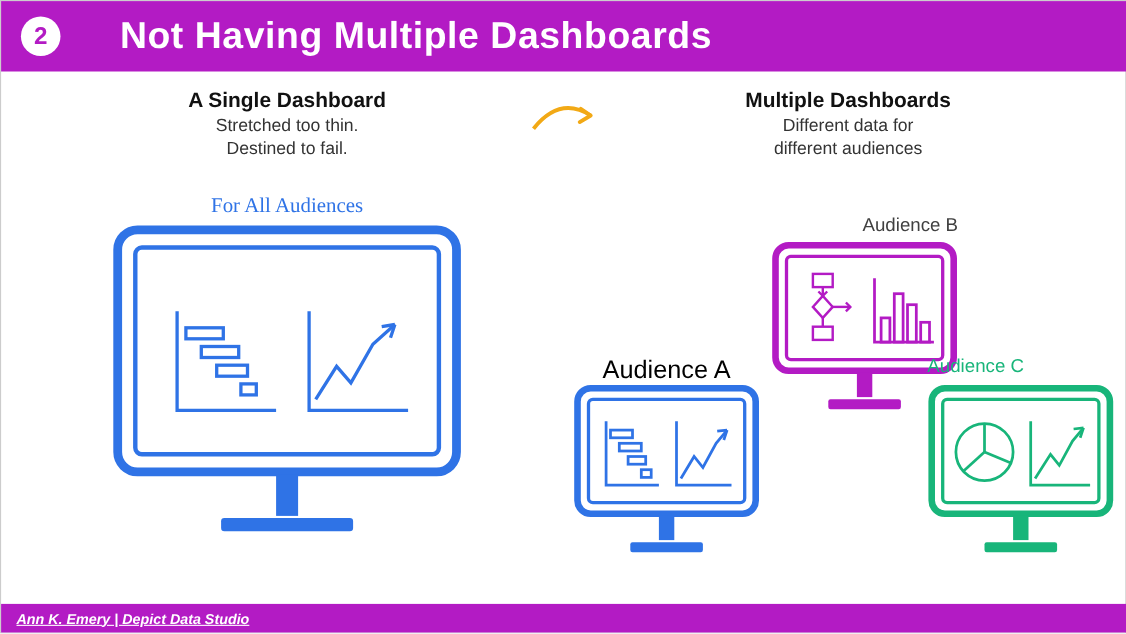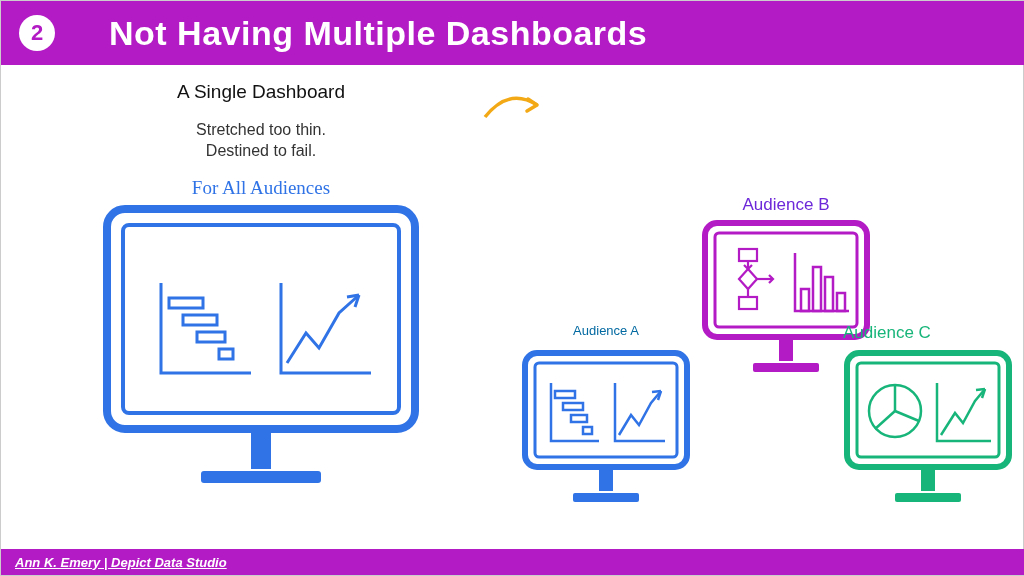--- a/index.html
+++ b/index.html
@@ -10,35 +10,35 @@
   .header { position: absolute; left: 0; top: 0; width: 1024px; height: 64px; background: #b31bc4; display: flex; align-items: center; padding-left: 18px; }
   .badge { width: 36px; height: 36px; border-radius: 50%; background: #fff; color: #b31bc4; font-weight: 900; font-size: 22px; display: flex; align-items: center; justify-content: center; margin-right: 18px; }
   .title { color: #fff; font-size: 34px; font-weight: 900; letter-spacing: 0.5px; margin-left: 36px; }
 
   
   .footer { position: absolute; left: 0; bottom: 0; width: 1024px; height: 26px; background: #b31bc4; color: #fff; font-size: 13px; font-weight: 700; font-style: italic; display: flex; align-items: center; padding-left: 14px; text-decoration: underline; }
 
   
   .col-left { position: absolute; left: 70px; top: 80px; width: 380px; text-align: center; }
   .col-right { position: absolute; left: 560px; top: 80px; width: 420px; text-align: center; }
-  .sub-head { font-size: 19px; font-weight: 400; color: #111; }
-  .sub-desc { font-size: 16px; color: #333; margin-top: 17px; line-height: 1.3; }
+  .sub-head { font-size: 19px; font-weight: 700; color: #111; }
+  .sub-desc { font-size: 16px; color: #333; margin-top: 2px; line-height: 1.3; }
 
   
   .arrow-wrap { position: absolute; left: 480px; top: 86px; }
 
   
   .big-monitor { position: absolute; left: 100px; top: 202px; }
   .big-label   { position: absolute; left: 100px; top: 176px; width: 320px; text-align: center; color: #2f73e6; font-size: 19px; font-family: Liberation Serif, serif; }
 
   .mon-a { position: absolute; left: 520px; top: 348px; }
-  .lbl-a { position: absolute; left: 520px; top: 322px; width: 170px; text-align: center; color: #0369a1; font-size: 13px; }
+  .lbl-a { position: absolute; left: 520px; top: 322px; width: 170px; text-align: center; color: #000000; font-size: 23px; }
 
   .mon-b { position: absolute; left: 700px; top: 218px; }
-  .lbl-b { position: absolute; left: 700px; top: 194px; width: 170px; text-align: center; color: #6d28d9; font-size: 17px; }
+  .lbl-b { position: absolute; left: 700px; top: 194px; width: 170px; text-align: right; color: #404040; font-size: 17px; }
 
   .mon-c { position: absolute; left: 842px; top: 348px; }
   .lbl-c { position: absolute; left: 842px; top: 322px; width: 170px; text-align: left; color: #18b57a; font-size: 17px; }
 </style>
 </head>
 <body>
 
 <div class="slide">
 
   <div class="header">
@@ -47,20 +47,27 @@
   </div>
 
   <div class="col-left">
     <div class="sub-head">A Single Dashboard</div>
     <div class="sub-desc">
       <span>Stretched too thin.</span><br>
       <span>Destined to fail.</span>
     </div>
   </div>
 
+  <div class="col-right">
+    <div class="sub-head">Multiple Dashboards</div>
+    <div class="sub-desc">
+      <span>Different data for</span><br>
+      <span>different audiences</span>
+    </div>
+  </div>
 
   <div class="arrow-wrap">
     <svg width="70" height="40" viewBox="0 0 70 40">
       <path d="M4 30 Q 28 0 56 18" fill="none" stroke="#f2a915" stroke-width="3.5"></path>
       <path d="M56 18 L47 12 M56 18 L46 24" fill="none" stroke="#f2a915" stroke-width="3.5" stroke-linecap="round"></path>
     </svg>
   </div>
 
   <div class="big-label">For All Audiences</div>
   <div class="big-monitor">

